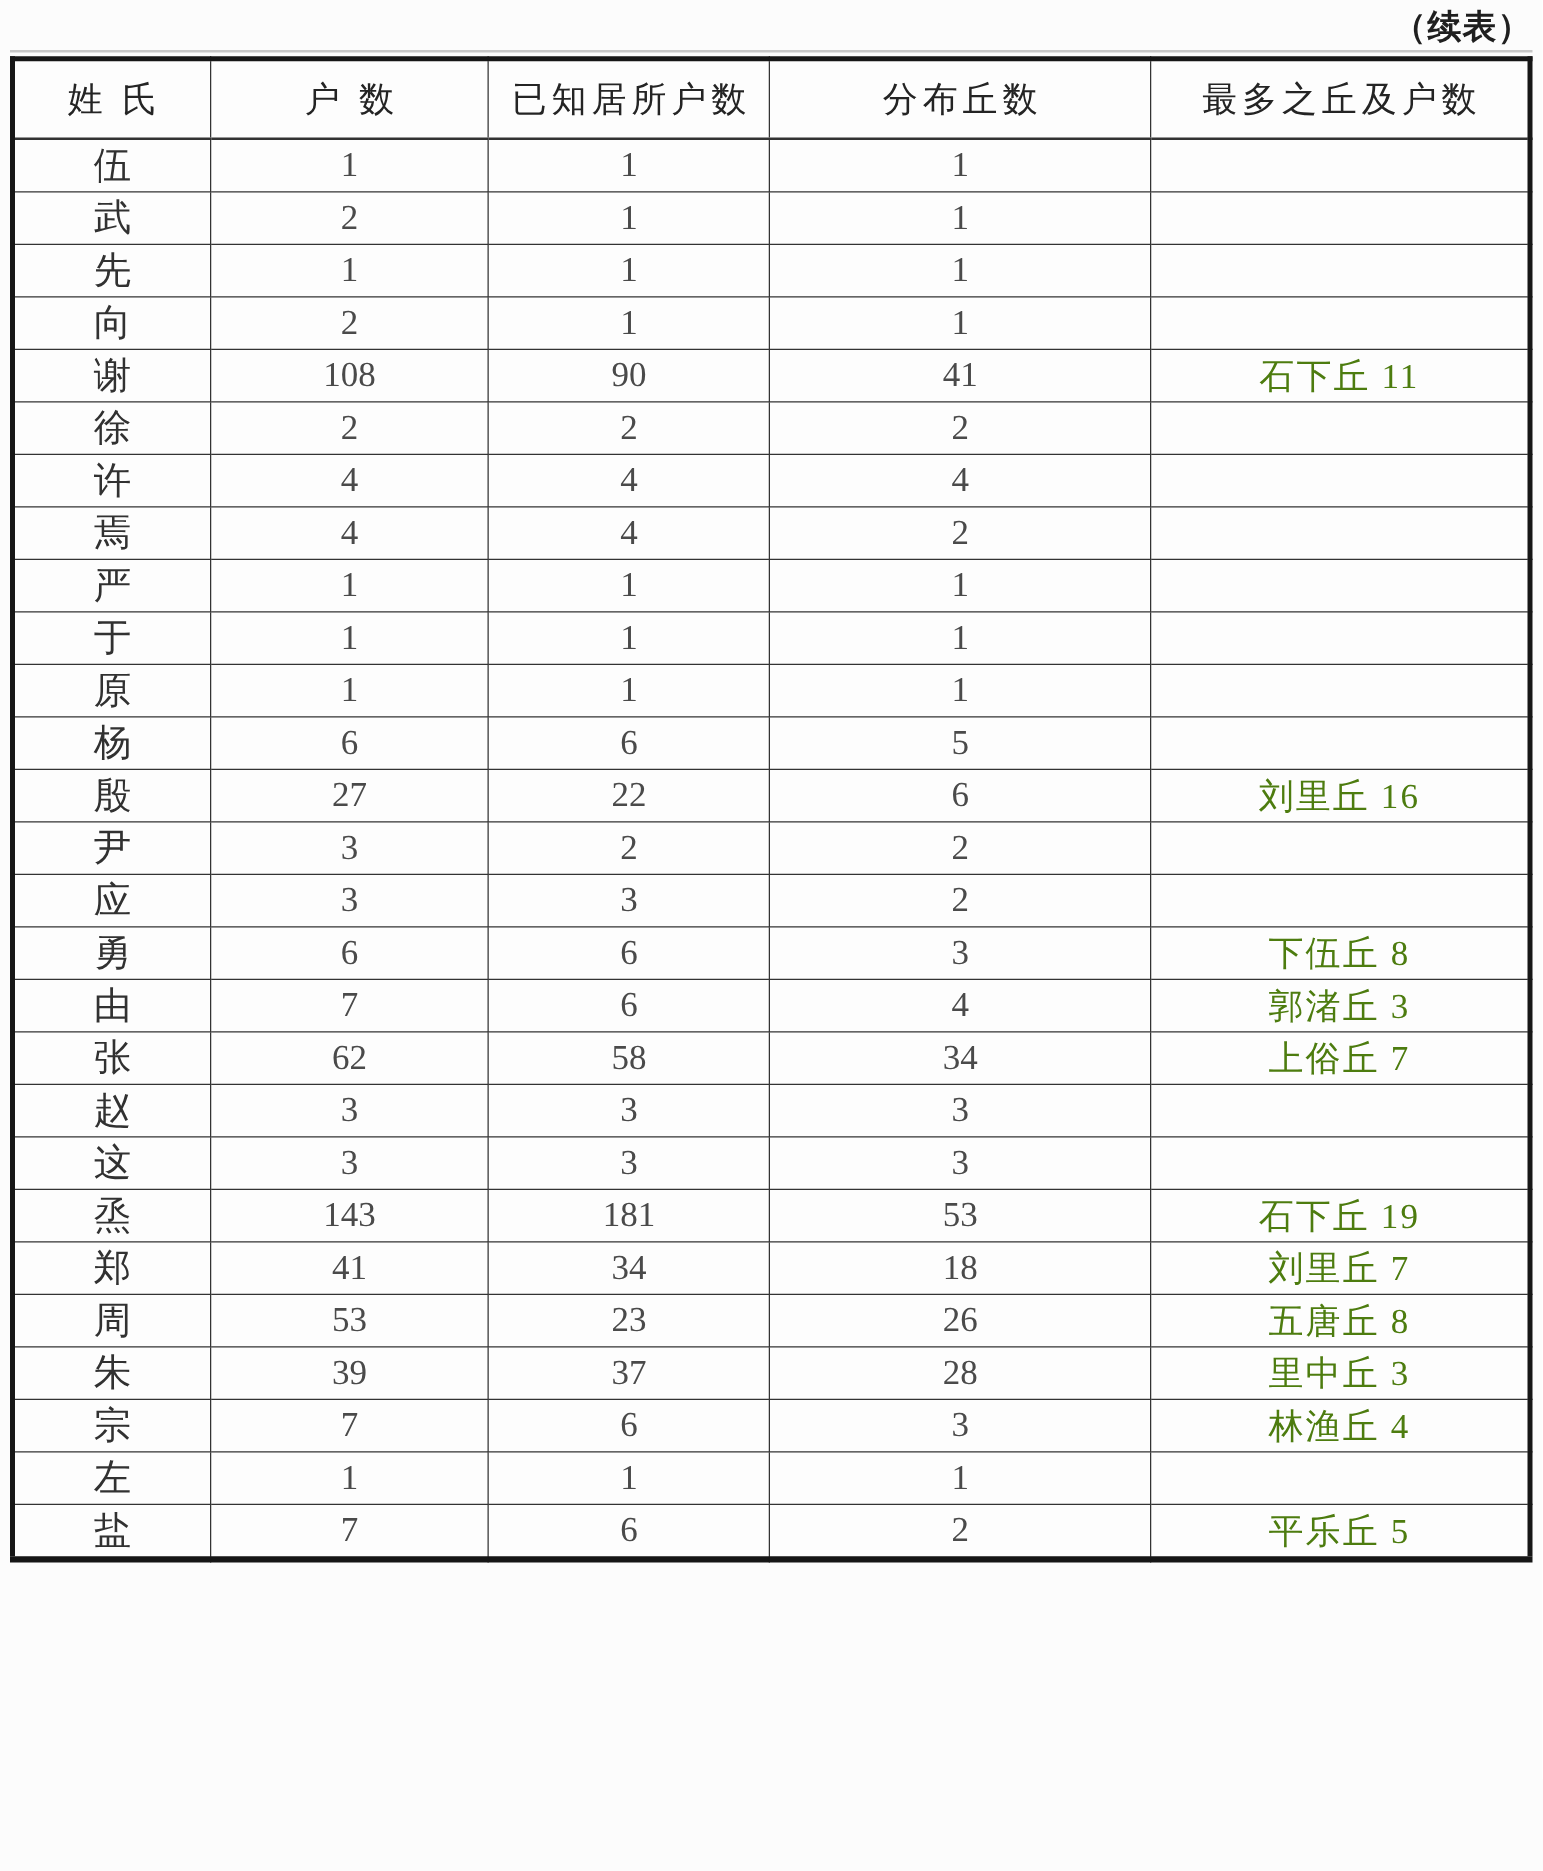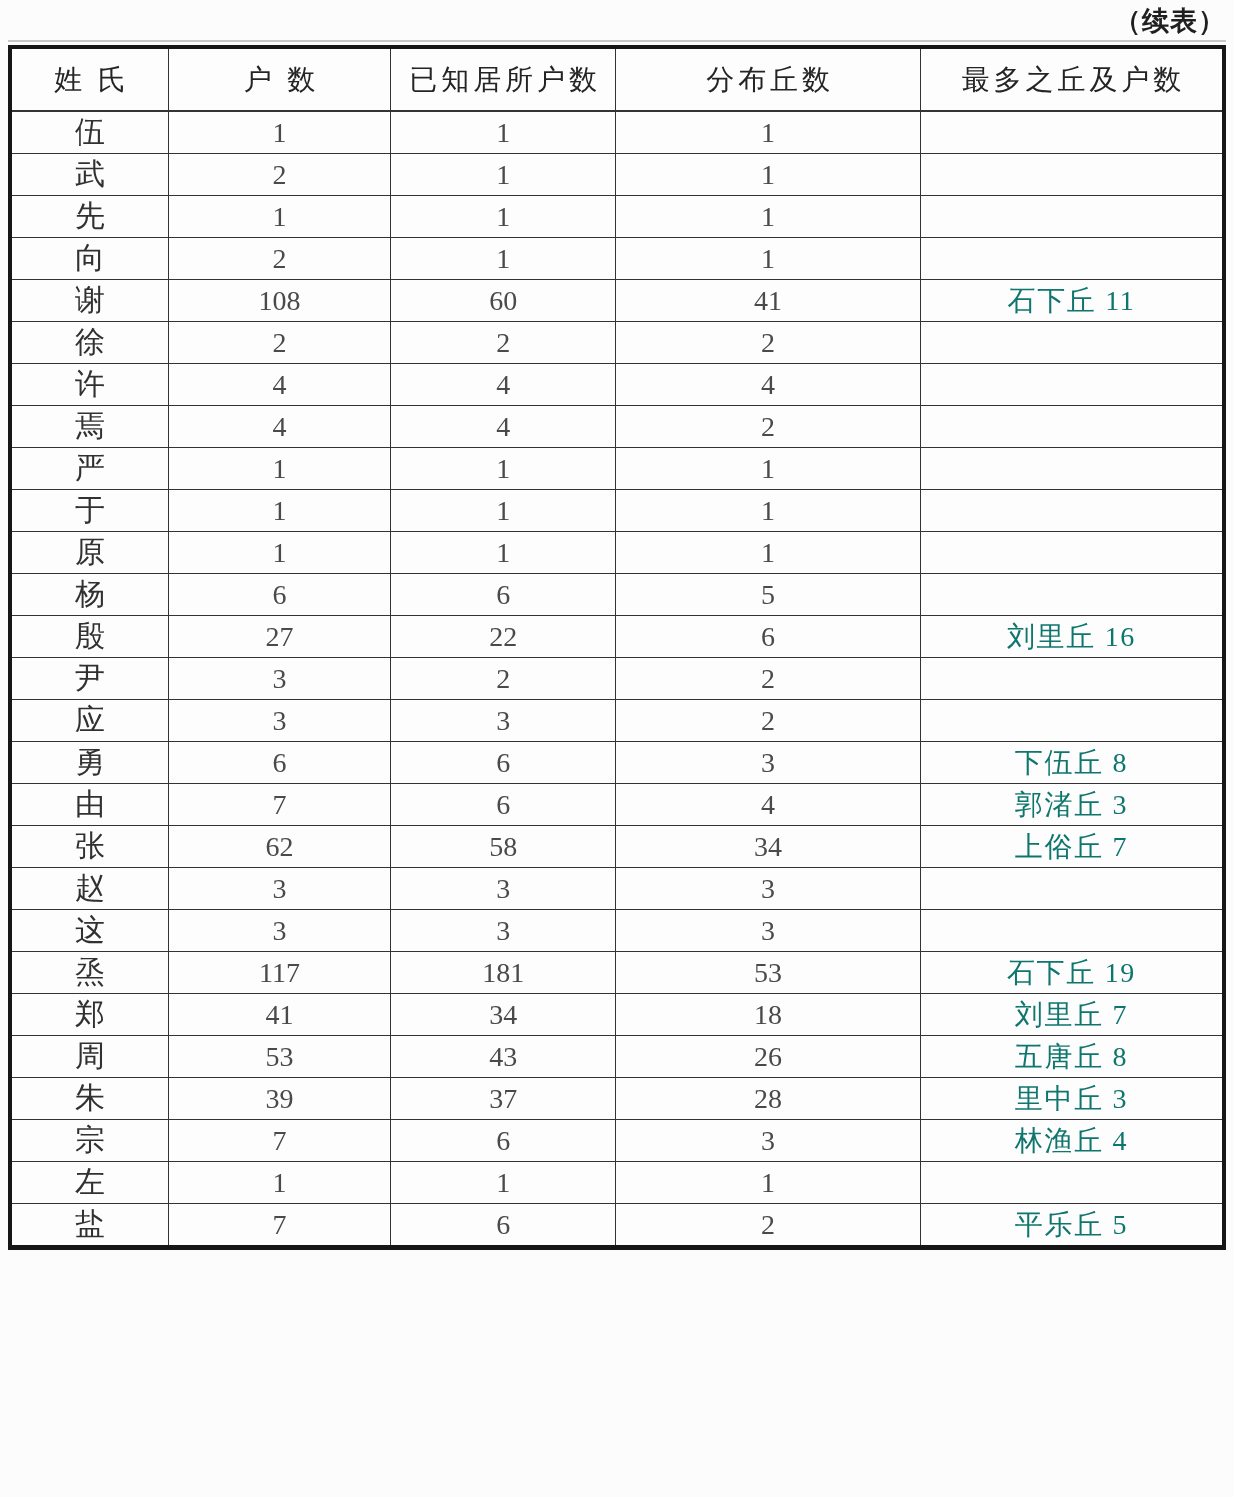--- a/index.html
+++ b/index.html
@@ -72,21 +72,21 @@
   td.surname {
     font-size: 30px;
     color: #313131;
   }
   td.num {
     font-size: 28px;
     color: #4a4a4a;
   }
   td.place {
     font-size: 28px;
-    color: #0f766e;
+    color: #4d7c0f;
     letter-spacing: 0.06em;
   }
 </style>
 </head>
 <body>
 
 <div class="page">
 
   <div class="cont-note">（续表）</div>
 
@@ -133,21 +133,21 @@
           <tr>
             <td class="surname">向</td>
             <td class="num">2</td>
             <td class="num">1</td>
             <td class="num">1</td>
             <td class="place"></td>
           </tr>
           <tr>
             <td class="surname">谢</td>
             <td class="num">108</td>
-            <td class="num">60</td>
+            <td class="num">90</td>
             <td class="num">41</td>
             <td class="place">石下丘 11</td>
           </tr>
           <tr>
             <td class="surname">徐</td>
             <td class="num">2</td>
             <td class="num">2</td>
             <td class="num">2</td>
             <td class="place"></td>
           </tr>
@@ -244,36 +244,36 @@
           </tr>
           <tr>
             <td class="surname">这</td>
             <td class="num">3</td>
             <td class="num">3</td>
             <td class="num">3</td>
             <td class="place"></td>
           </tr>
           <tr>
             <td class="surname">烝</td>
-            <td class="num">117</td>
+            <td class="num">143</td>
             <td class="num">181</td>
             <td class="num">53</td>
             <td class="place">石下丘 19</td>
           </tr>
           <tr>
             <td class="surname">郑</td>
             <td class="num">41</td>
             <td class="num">34</td>
             <td class="num">18</td>
             <td class="place">刘里丘 7</td>
           </tr>
           <tr>
             <td class="surname">周</td>
             <td class="num">53</td>
-            <td class="num">43</td>
+            <td class="num">23</td>
             <td class="num">26</td>
             <td class="place">五唐丘 8</td>
           </tr>
           <tr>
             <td class="surname">朱</td>
             <td class="num">39</td>
             <td class="num">37</td>
             <td class="num">28</td>
             <td class="place">里中丘 3</td>
           </tr>

